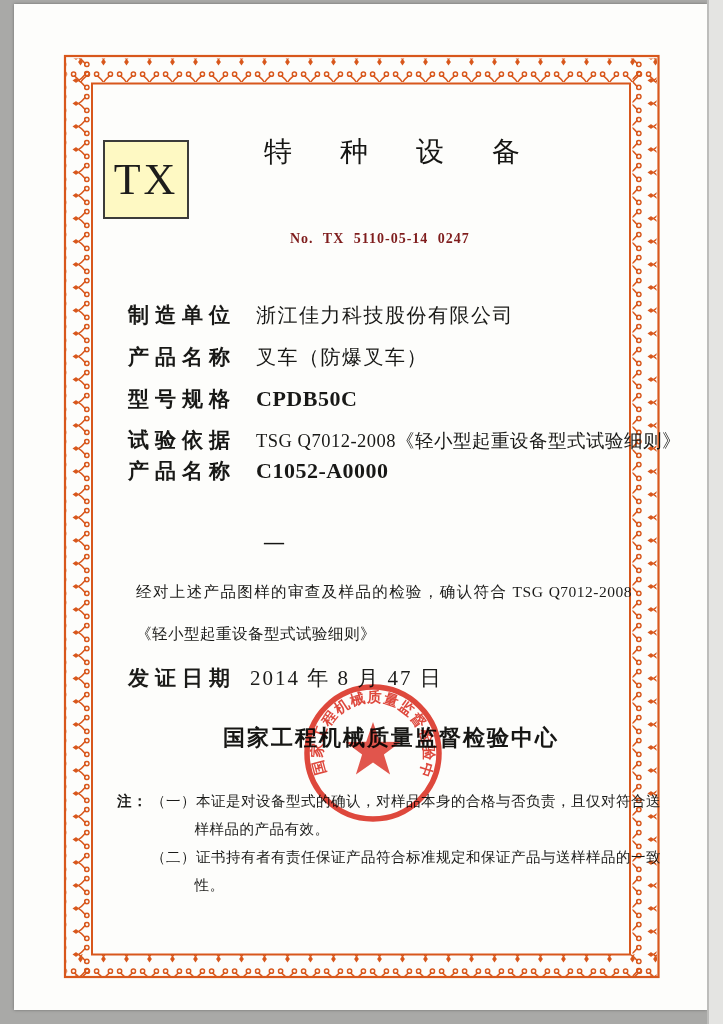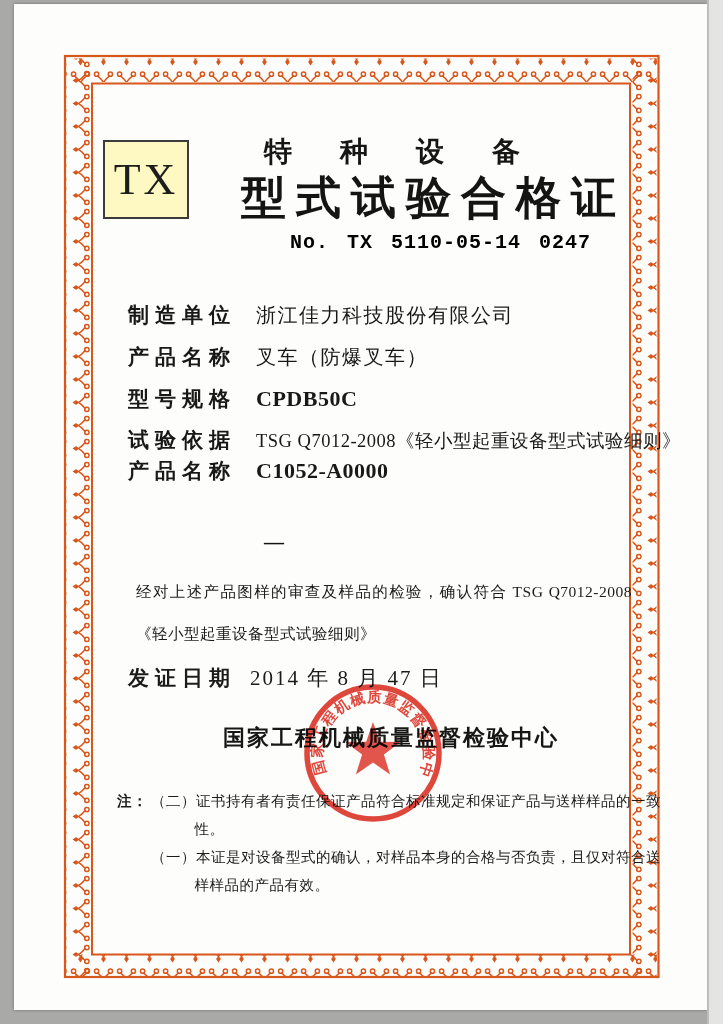--- a/index.html
+++ b/index.html
@@ -25,32 +25,32 @@
   
   .tx-box{
     position:absolute;left:103px;top:140px;width:82px;height:75px;
     border:2px solid #3c3c3a;background:#fef9c3;
     display:flex;align-items:center;justify-content:center;
     font-size:44px;letter-spacing:3px;color:#1d1d1b;
   }
   .header-category{
     position:absolute;left:264px;top:133px;
     font-size:28px;letter-spacing:48px;white-space:nowrap;
-    font-weight:700;color:#161614;
+    font-weight:400;color:#161614;
   }
   .header-title{
     position:absolute;left:241px;top:168px;
     font-size:45px;letter-spacing:10px;white-space:nowrap;
     font-weight:600;color:#141412;
   }
   .cert-no{
     position:absolute;left:290px;top:231px;
-    font-size:20px;word-spacing:5px;letter-spacing:1px;
-    font-family:Liberation Mono, monospace;
-    font-weight:600;color:#000000;
+    font-size:14px;word-spacing:5px;letter-spacing:1px;
+    font-family:Liberation Serif, serif;
+    font-weight:600;color:#7f1d1d;
   }
   
   .row{position:absolute;left:128px;white-space:nowrap;}
   .row .lbl{
     display:inline-block;width:124px;
     font-size:21px;letter-spacing:6px;font-weight:600;color:#181816;
   }
   .row .val{font-size:20px;letter-spacing:1.5px;color:#181816;}
   .row .val.latin{
     font-size:22px;font-weight:bold;letter-spacing:.5px;
@@ -125,21 +125,20 @@
     <rect x="66.5" y="954.5" width="590.5" height="21.5" fill="url(#ornH)"></rect>
     <rect x="66.5" y="58.5" width="24" height="917.5" fill="url(#ornV)"></rect>
     <rect x="632.5" y="58.5" width="24" height="917.5" fill="url(#ornV)"></rect>
   </svg>
 
   <div class="tx-box">
     <span>TX</span>
   </div>
 
   <div class="header-category">特种设备</div>
-  <div class="header-title">型式试验合格证</div>
   <div class="cert-no">No. TX 5110-05-14 0247</div>
 
   <div class="row" style="top:343px">
     <span class="lbl">产品名称</span>
     <span class="val">叉车（防爆叉车）</span>
   </div>
   <div class="row" style="top:301px">
     <span class="lbl">制造单位</span>
     <span class="val">浙江佳力科技股份有限公司</span>
   </div>
@@ -163,22 +162,22 @@
   <div class="issue-row">
     <span class="lbl">发证日期</span>
     <span class="val">2014 年 8 月 47 日</span>
   </div>
 
   <div class="issuer">国家工程机械质量监督检验中心</div>
 
   <div class="notes">
     <span class="notes-label">注：</span>
     <div class="note-list">
+      <p>（一）本证是对设备型式的确认，对样品本身的合格与否负责，且仅对符合送样样品的产品有效。</p>
       <p>（二）证书持有者有责任保证产品符合标准规定和保证产品与送样样品的一致性。</p>
-      <p>（一）本证是对设备型式的确认，对样品本身的合格与否负责，且仅对符合送样样品的产品有效。</p>
     </div>
   </div>
 
   <svg class="seal" width="146" height="146" viewBox="0 0 146 146">
     <circle cx="73" cy="73" r="66" fill="none" stroke="#dc2e22" stroke-width="5.5"></circle>
     <polygon fill="#dc2e22" fill-opacity="0.92" points="73,42 79.8,61.7 100.6,62 83.9,74.6 90.1,94.5 73,82.5 55.9,94.5 62.1,74.6 45.4,62 66.2,61.7"></polygon>
     <defs>
       <path id="sealTextPath" d="M26.1,92.9 A51,51 0 1 1 119.9,92.9" fill="none"></path>
     </defs>
     <text font-size="14.5" fill="#dc2e22" font-weight="bold" font-family="Liberation Serif, DejaVu Serif, serif">

